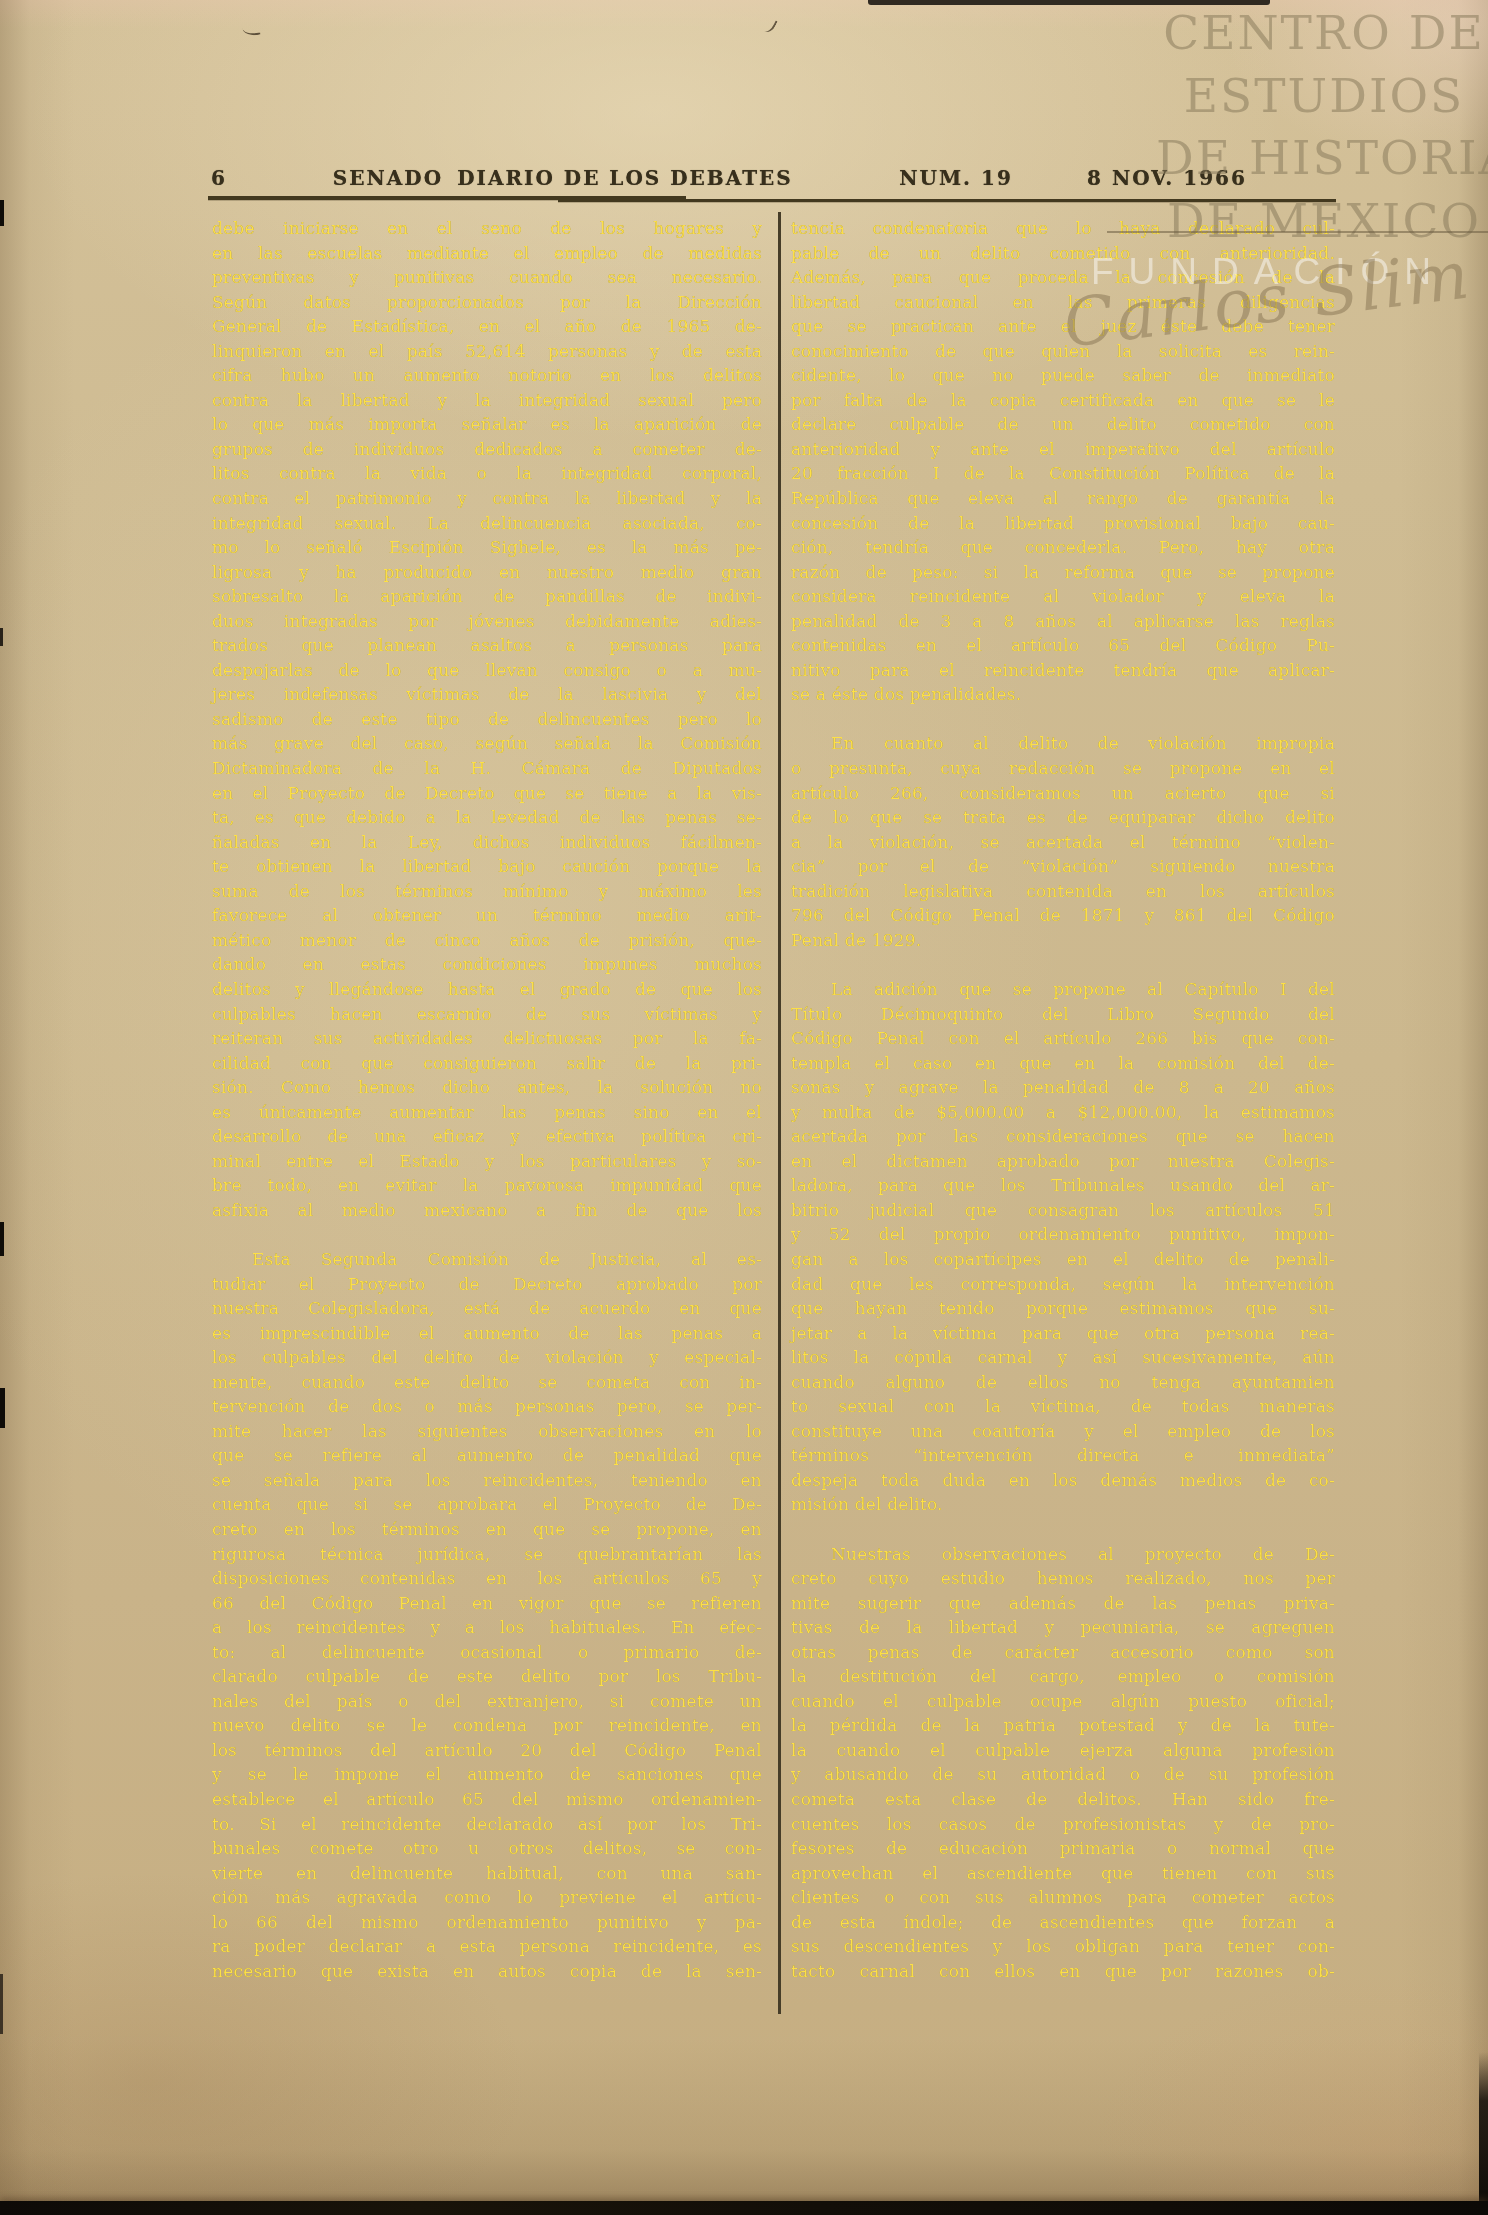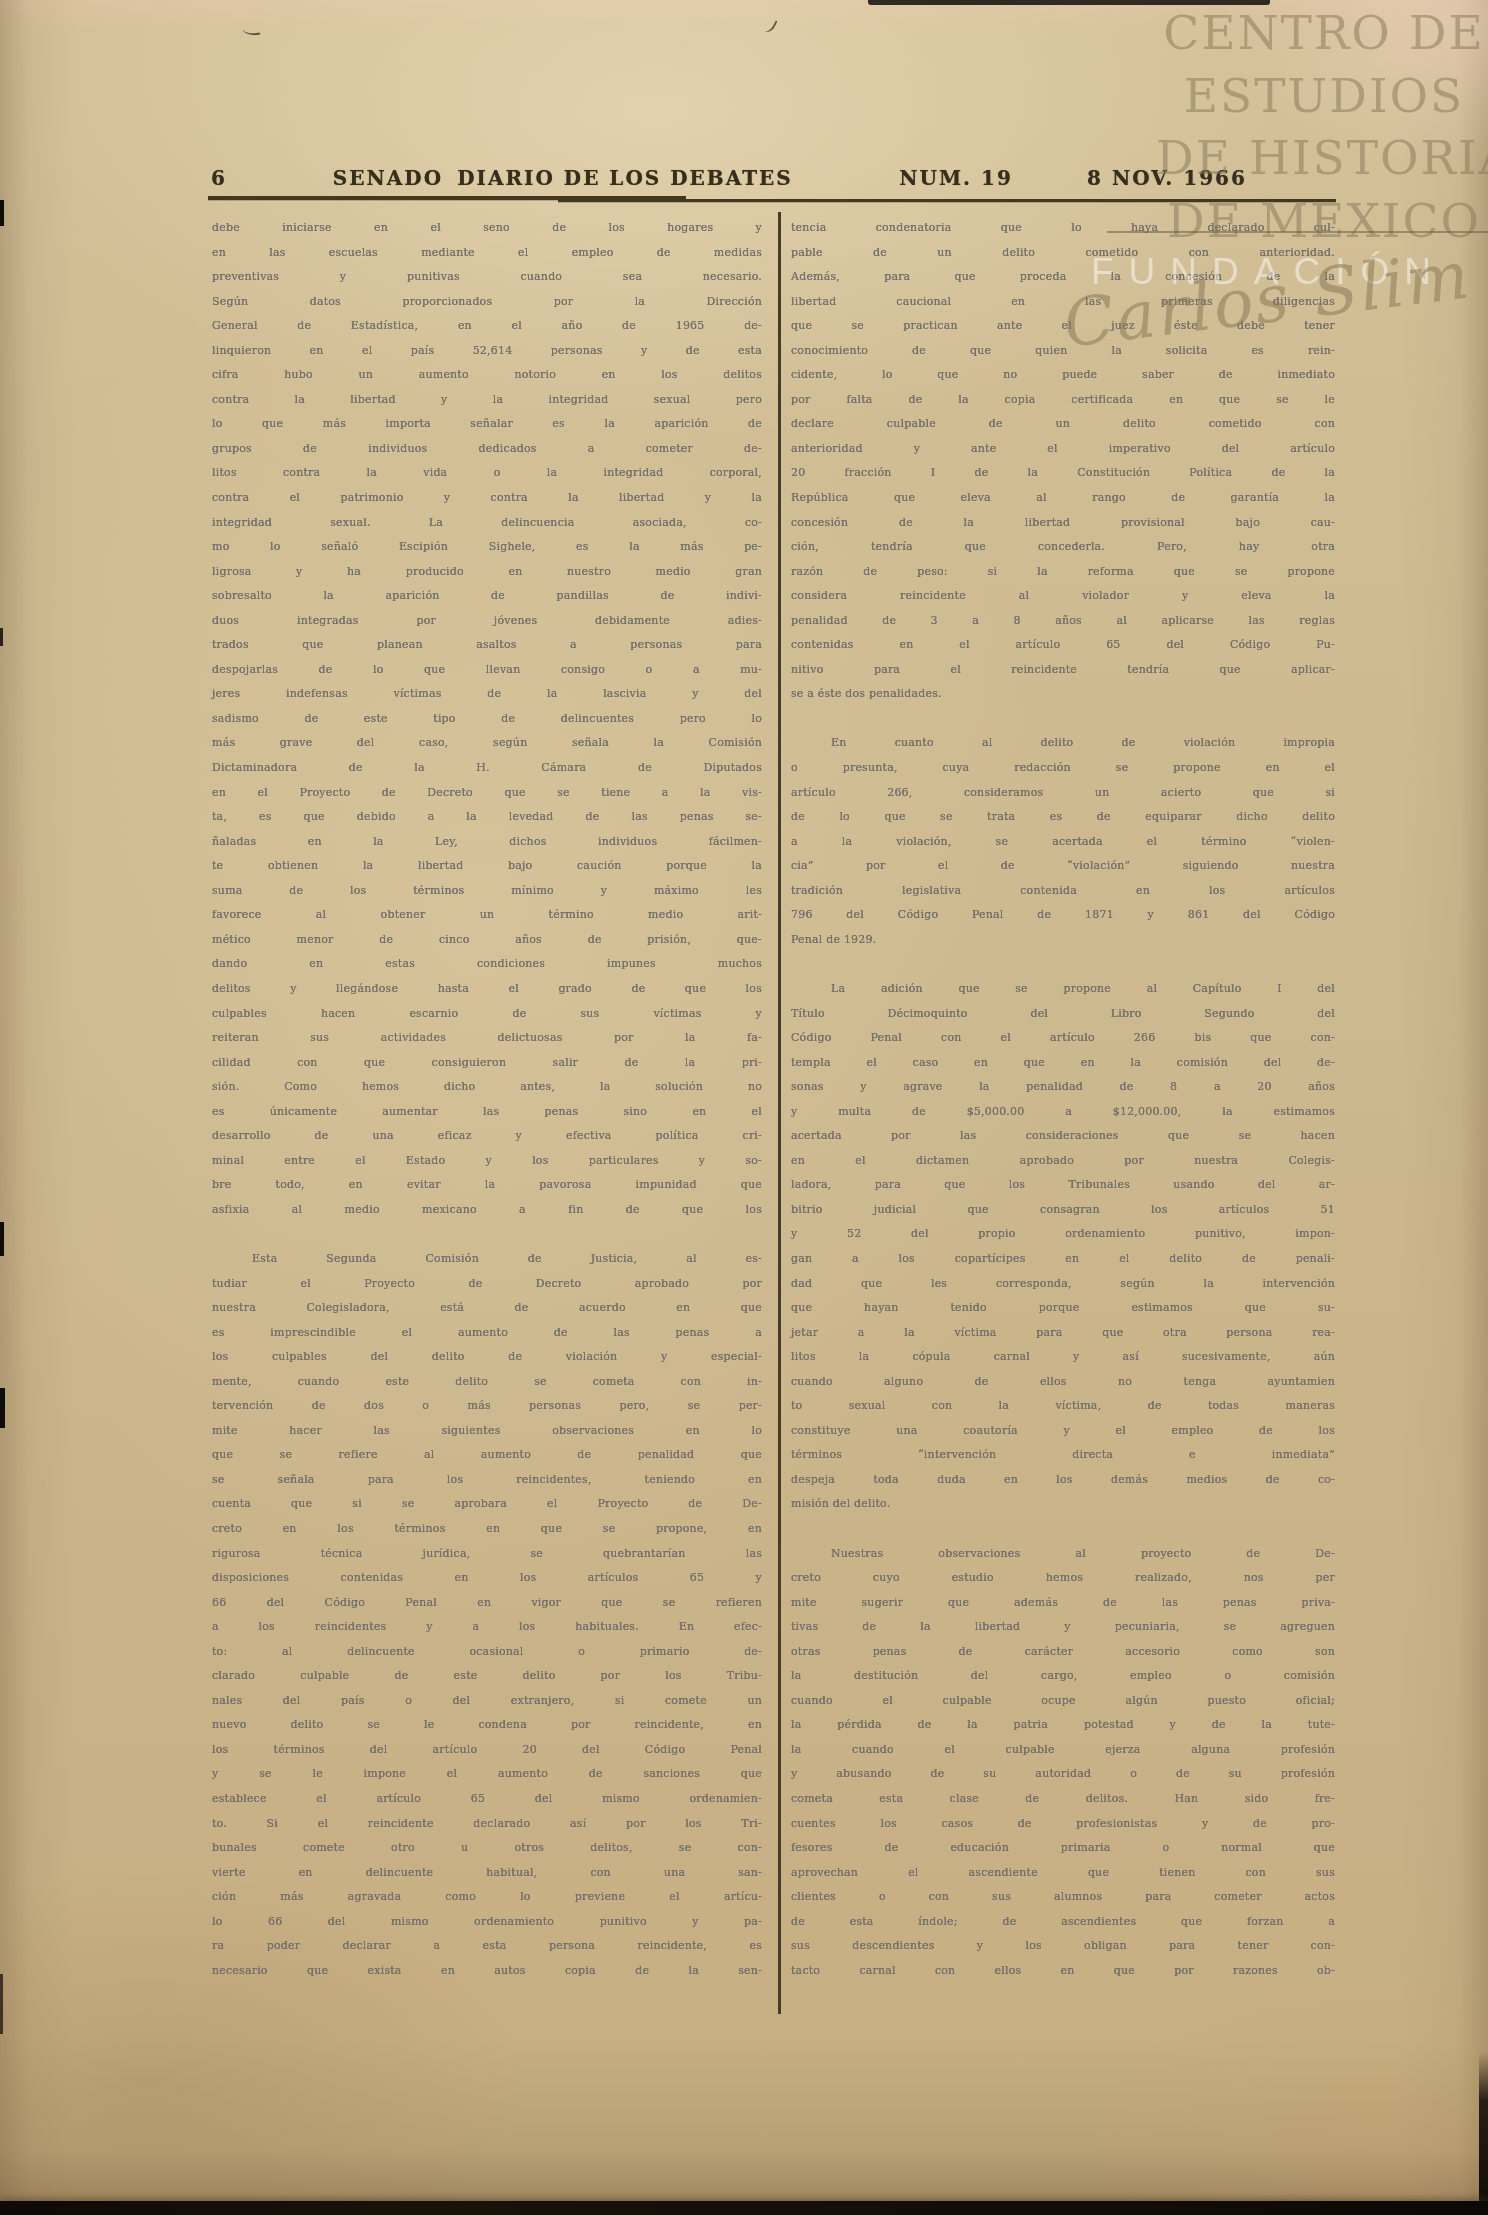--- a/index.html
+++ b/index.html
@@ -37,21 +37,21 @@
 
   .rule { position:absolute; background:#43391f; height:3.5px; box-shadow:0 0.5px 0 rgba(67,57,31,0.5); }
   .rule-a { left:208px; top:196px; width:478px; }
   .rule-b { left:558px; top:198.5px; width:778px; }
 
   .divider { position:absolute; left:778px; top:212px; width:3px; height:1802px; background:#463d28; }
 
   
   .col {
     position:absolute; top:216px; width:550px;
-    font-size:11px; line-height:24.55px; color:#737373;
+    font-size:17px; line-height:24.55px; color:#fde047;
     letter-spacing:0.2px;
     text-shadow:0 0 0.6px rgba(66,59,40,0.65);
   }
   .col-left  { left:212px; }
   .col-right { left:791px; width:544px; }
   .line  { text-align:justify; text-align-last:justify; height:24.55px; white-space:nowrap0; }
   .line.para-end { text-align-last:left; }
   .line.indent   { text-indent:40px; }
   .blank { height:24.55px; }
 

